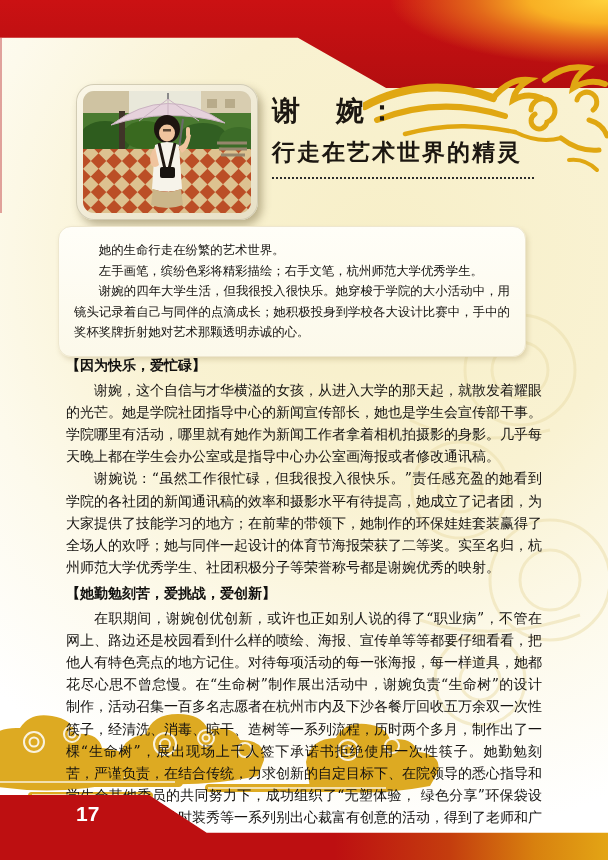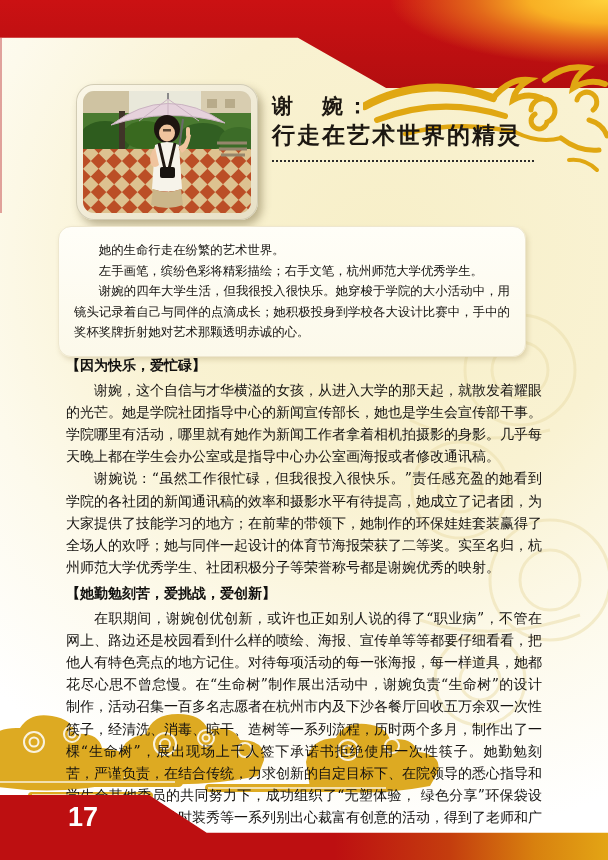--- a/index.html
+++ b/index.html
@@ -16,22 +16,22 @@
     clip-path:polygon(0 0,100% 0,100% 100%,63.5% 100%,49% 43%,0 43%);}
   .left-edge-line{position:absolute;left:0;top:38px;width:2px;height:175px;background:#c9595a;opacity:.55;z-index:2;}
   .dragon{position:absolute;right:0;top:42px;z-index:4;}
   
   .photo-frame{position:absolute;left:76px;top:84px;z-index:4;padding:7px;border-radius:18px;
     background:linear-gradient(145deg,#fbf7e8,#e7e0c6);
     box-shadow:inset 0 0 0 1px #d2ccb4, 4px 5px 8px rgba(110,95,55,.45);}
   .photo-clip{width:168px;height:122px;border-radius:11px;overflow:hidden;}
   
   .title-block{position:absolute;left:272px;top:92px;z-index:4;color:#1c1711;}
-  .title-name{font-size:21px;font-weight:bold;letter-spacing:4px;font-family:"DejaVu Serif","Liberation Serif",serif;}
-  .title-sub{font-size:23px;font-weight:bold;letter-spacing:2px;margin-top:0;font-family:"DejaVu Serif","Liberation Serif",serif;}
+  .title-name{font-size:28px;font-weight:bold;letter-spacing:4px;font-family:"DejaVu Serif","Liberation Serif",serif;}
+  .title-sub{font-size:23px;font-weight:bold;letter-spacing:2px;margin-top:7px;font-family:"DejaVu Serif","Liberation Serif",serif;}
   .dotted-divider{width:262px;border-bottom:2px dotted #2c2c2c;margin-top:9px;}
   
   .intro-box{position:absolute;left:58px;top:226px;width:436px;z-index:4;
     background:linear-gradient(180deg,#fffef8,#fcf9ea);
     border:1px solid #eee7cf;border-radius:13px;
     box-shadow:2px 3px 5px rgba(170,150,100,.30);
     padding:13px 15px;}
   .intro-box p{margin:0;text-indent:2em;font-size:12.4px;line-height:1.66;color:#141210;text-align:justify;}
   
   .content{position:absolute;left:66px;top:350px;width:476px;z-index:4;color:#141210;}
@@ -39,21 +39,21 @@
     font-family:"DejaVu Serif","Liberation Serif",serif;}
   .content p{margin:0;text-indent:2em;font-size:14px;line-height:1.58;text-align:justify;
     font-family:"DejaVu Serif","Liberation Serif",serif;}
   
   .watermark{position:absolute;z-index:1;opacity:.55;}
   .clouds{position:absolute;left:0;top:698px;z-index:2;}
   
   .footer{position:absolute;left:0;bottom:0;width:608px;height:65px;z-index:5;
     background:linear-gradient(90deg,#bd0f11 0%,#bd0f11 55%,#c43d0e 74%,#d8810f 88%,#e3a515 100%);
     clip-path:polygon(0 0,24.5% 0,34% 58%,100% 58%,100% 100%,0 100%);}
-  .page-number{position:absolute;left:68px;top:7px;color:#ffffff;font-size:27px;font-weight:bold;
+  .page-number{position:absolute;left:76px;top:7px;color:#ffffff;font-size:21px;font-weight:bold;
     font-family:"Liberation Sans","DejaVu Sans",sans-serif;}
 </style>
 </head>
 <body>
 
 <div class="page">
 
   <svg class="watermark" style="left:400px;top:300px" width="210" height="430" viewBox="0 0 210 430">
     <g fill="none" stroke="#ecdfae" stroke-width="3">
       <circle cx="120" cy="70" r="55"></circle>

